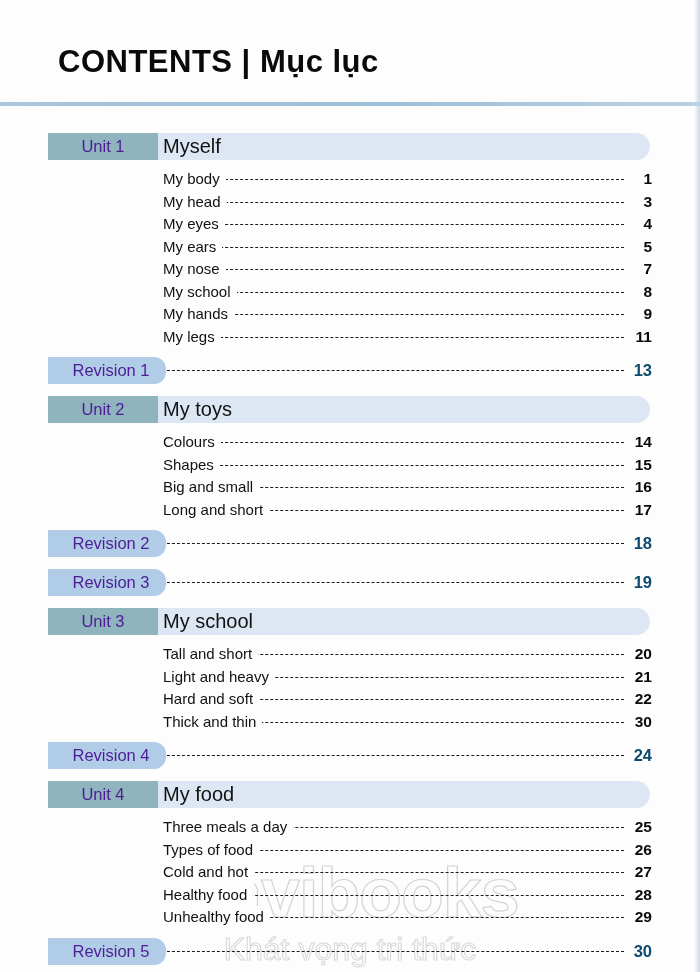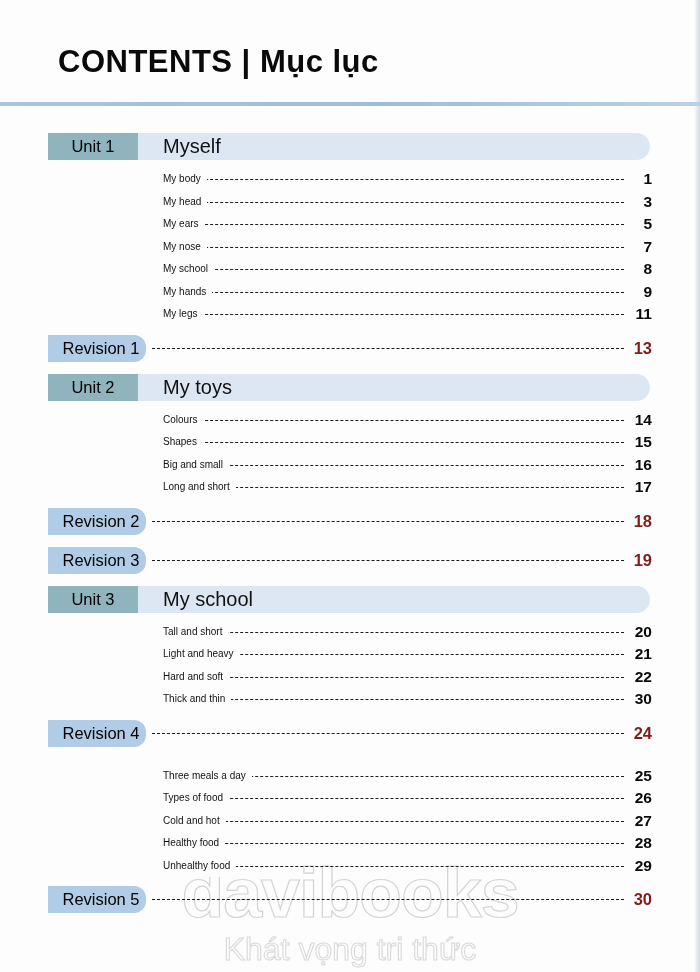--- a/index.html
+++ b/index.html
@@ -98,26 +98,26 @@
     right: 50px;
     top: 0;
     height: 27px;
     background: #dde7f3;
     border-radius: 0 14px 14px 0;
   }
   .tag {
     position: absolute;
     left: 48px;
     top: 0;
-    width: 90px;
+    width: 110px;
     height: 27px;
     line-height: 27px;
     font-size: 16.5px;
     text-align: center;
-    color: #000000;
+    color: #4c1d95;
     white-space: nowrap;
   }
   .tag.unit {
     background: #8fb4bd;
   }
   .tag.revision {
     background: #b0cce6;
     border-radius: 0 12px 12px 0;
     padding-left: 8px;
   }
@@ -148,36 +148,36 @@
   .rev-row .pageno {
     position: absolute;
     right: 48px;
     top: 0;
     width: 26px;
     height: 27px;
     line-height: 27px;
     text-align: right;
     font-size: 16.5px;
     font-weight: bold;
-    color: #7f1d1d;
+    color: #0c4a6e;
   }
 
   
   .entries { position: relative; }
   .entry {
     position: relative;
     height: 22.5px;
   }
   .entry .label {
     position: absolute;
     left: 163px;
     top: 0;
     height: 22.5px;
     line-height: 22.5px;
-    font-size: 10px;
+    font-size: 15px;
     color: #111111;
     white-space: nowrap;
     background: #fdfdfd;
     padding-right: 6px;
     z-index: 2;
   }
   .entry .leader {
     position: absolute;
     left: 165px;
     right: 76px;
@@ -234,20 +234,25 @@
             <div class="label">My body</div>
             <div class="pageno">1</div>
           </div>
           <div class="entry">
             <div class="leader"></div>
             <div class="label">My head</div>
             <div class="pageno">3</div>
           </div>
           <div class="entry">
             <div class="leader"></div>
+            <div class="label">My eyes</div>
+            <div class="pageno">4</div>
+          </div>
+          <div class="entry">
+            <div class="leader"></div>
             <div class="label">My ears</div>
             <div class="pageno">5</div>
           </div>
           <div class="entry">
             <div class="leader"></div>
             <div class="label">My nose</div>
             <div class="pageno">7</div>
           </div>
           <div class="entry">
             <div class="leader"></div>
@@ -355,20 +360,25 @@
       </div>
       <div class="unit-block">
         <div class="rev-row">
           <div class="leader"></div>
           <div class="tag revision">Revision 4</div>
           <div class="pageno">24</div>
         </div>
         <div class="gap-unit"></div>
       </div>
       <div class="unit-block">
+        <div class="unit-row">
+          <div class="band"></div>
+          <div class="tag unit">Unit 4</div>
+          <div class="unit-title">My food</div>
+        </div>
         <div class="gap-small"></div>
         <div class="entries">
           <div class="entry">
             <div class="leader"></div>
             <div class="label">Three meals a day</div>
             <div class="pageno">25</div>
           </div>
           <div class="entry">
             <div class="leader"></div>
             <div class="label">Types of food</div>

